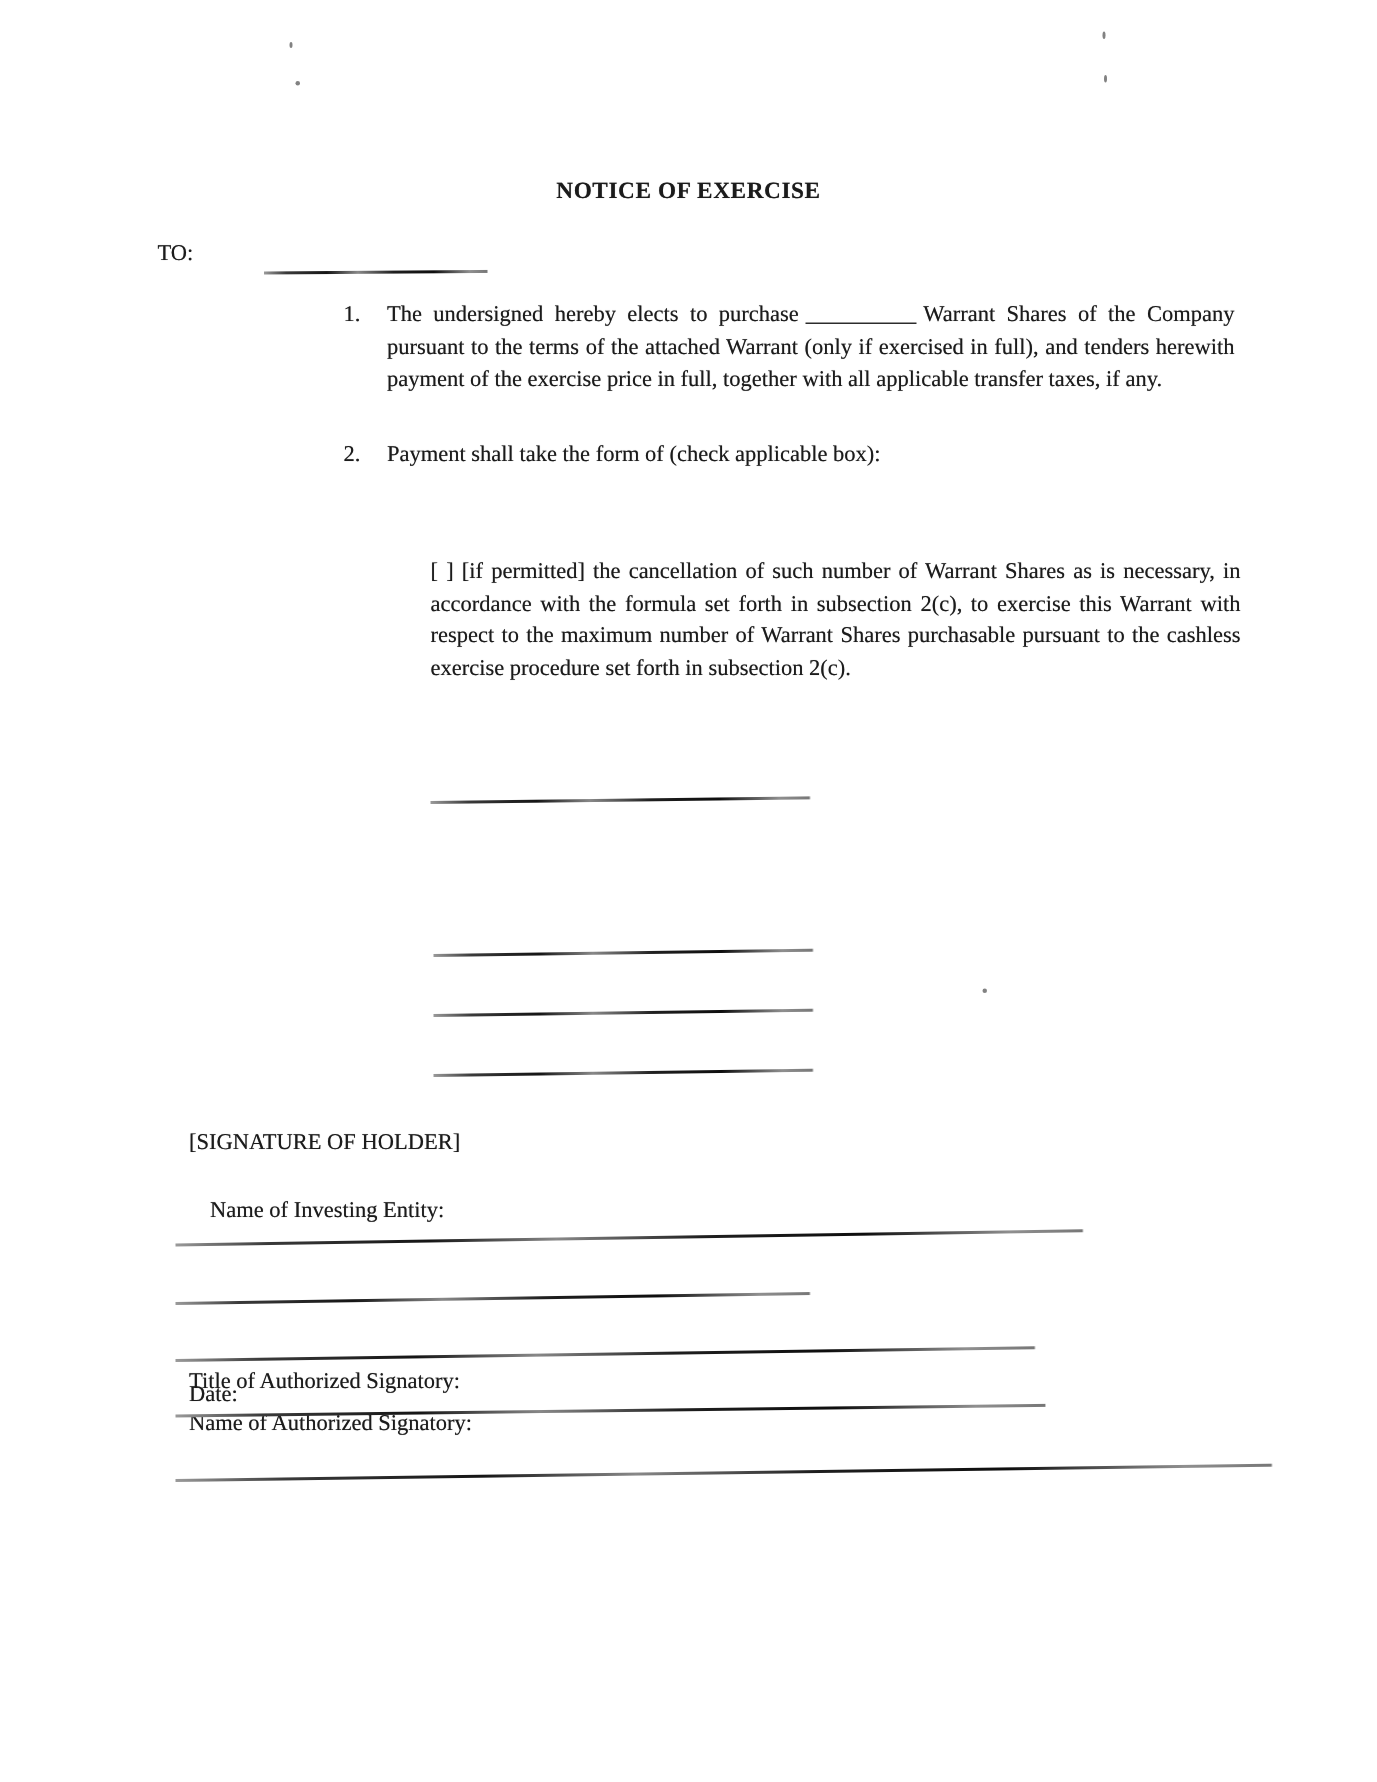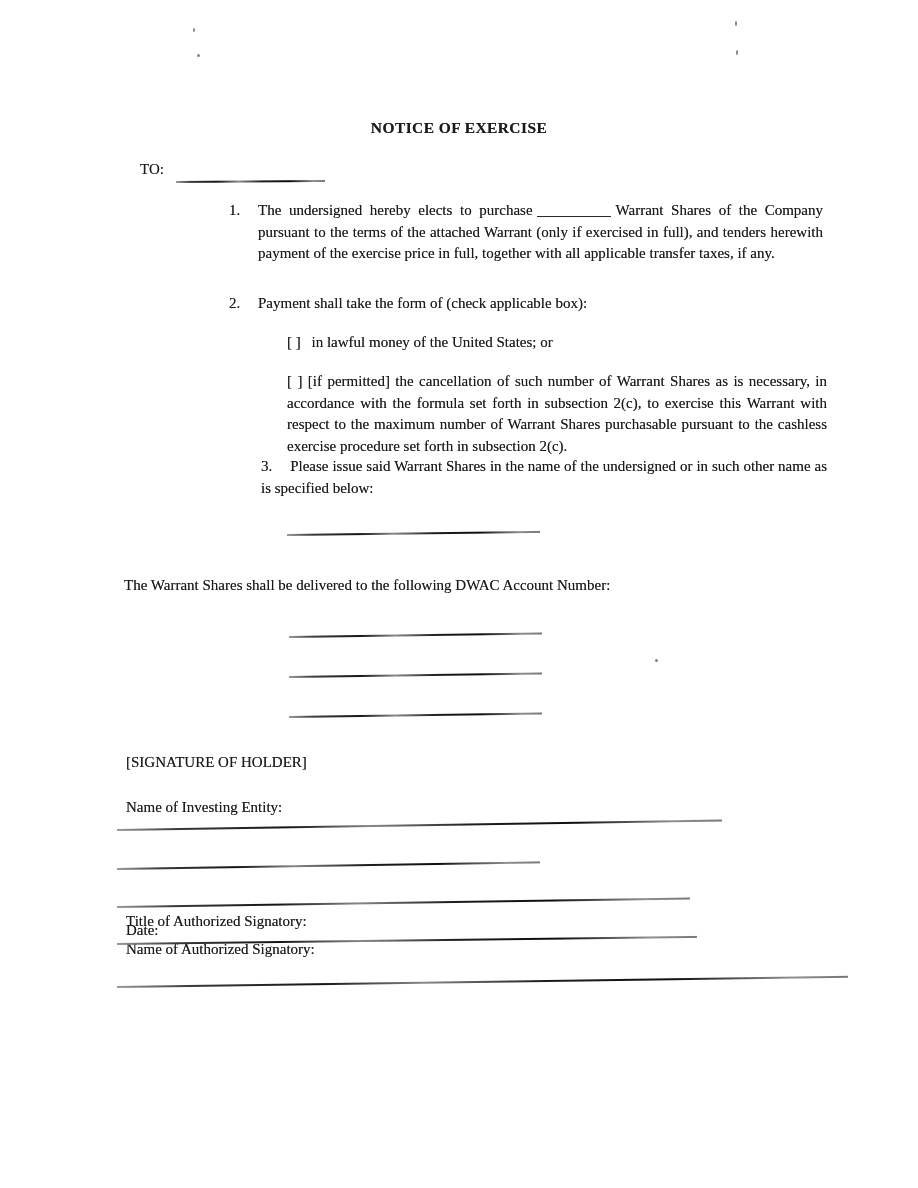--- a/index.html
+++ b/index.html
@@ -56,61 +56,52 @@
     opacity: 0.7;
   }
 </style>
 </head>
 <body>
 
 <div id="page">
 
   <div class="title">NOTICE OF EXERCISE</div>
 
-  <span class="abs" style="left:140px; top:161px;text-align:right;">TO:</span>
+  <span class="abs" style="left:105px; top:161px;text-align:right;">TO:</span>
   <div class="rule" style="left:176px; top:181px; width:149px; transform:rotate(-0.4deg);"></div>
 
   <div class="list-item para" style="left:229px; top:200px; width:594px;">
     <span class="num">1.</span>
     <div class="body justify">
       <span>The undersigned hereby elects to purchase</span><span class="inline-blank"></span><span>Warrant Shares of the Company pursuant to the terms of the attached Warrant (only if exercised in full), and tenders herewith payment of the exercise price in full, together with all applicable transfer taxes, if any.</span>
     </div>
   </div>
 
   <div class="list-item para" style="left:229px; top:293px; width:620px;">
     <span class="num">2.</span>
     <div class="body">Payment shall take the form of (check applicable box):</div>
   </div>
 
-  <div class="abs para" style="left:287px; top:332px; width:540px;">
-    <span class="box">[ ]</span>
-    <span style="margin-left:7px;">in lawful money of the United States; or</span>
-  </div>
 
   <div class="abs para justify" style="left:287px; top:371px; width:540px;">
     <span class="box">[ ]</span>
     <span style="margin-left:0;">[if permitted] the cancellation of such number of Warrant Shares as is necessary, in accordance with the formula set forth in subsection 2(c), to exercise this Warrant with respect to the maximum number of Warrant Shares purchasable pursuant to the cashless exercise procedure set forth in subsection 2(c).</span>
   </div>
 
-  <div class="abs para justify" style="left:261px; top:456px; width:566px;">
-    <span>3.</span>
-    <span style="margin-left:14px;">Please issue said Warrant Shares in the name of the undersigned or in such other name as is specified below:</span>
-  </div>
 
   <div class="rule" style="left:287px; top:534px; width:253px; transform:rotate(-0.7deg);"></div>
 
-  <div class="abs para" style="left:124px; top:575px; width:700px;">The Warrant Shares shall be delivered to the following DWAC Account Number:</div>
 
   <div class="rule" style="left:289px; top:636px; width:253px; transform:rotate(-0.8deg);"></div>
   <div class="rule" style="left:289px; top:676px; width:253px; transform:rotate(-0.8deg);"></div>
   <div class="rule" style="left:289px; top:716px; width:253px; transform:rotate(-0.8deg);"></div>
 
   <div class="abs" style="left:126px; top:754px;">[SIGNATURE OF HOLDER]</div>
 
-  <span class="sig-label" style="left:126px; top:798px;">Name of Investing Entity:</span>
+  <span class="sig-label" style="left:140px; top:798px;">Name of Investing Entity:</span>
   <div class="rule" style="left:117px; top:829px; width:605px; transform:rotate(-0.9deg);"></div>
 
   <div class="rule" style="left:117px; top:868px; width:423px; transform:rotate(-0.9deg);"></div>
 
   <span class="sig-label" style="left:126px; top:921px;margin-top:19px;">Name of Authorized Signatory:</span>
   <div class="rule" style="left:117px; top:906px; width:573px; transform:rotate(-0.85deg);"></div>
 
   <span class="sig-label" style="left:126px; top:912px;">Title of Authorized Signatory:</span>
   <div class="rule" style="left:117px; top:943px; width:580px; transform:rotate(-0.7deg);"></div>
 

